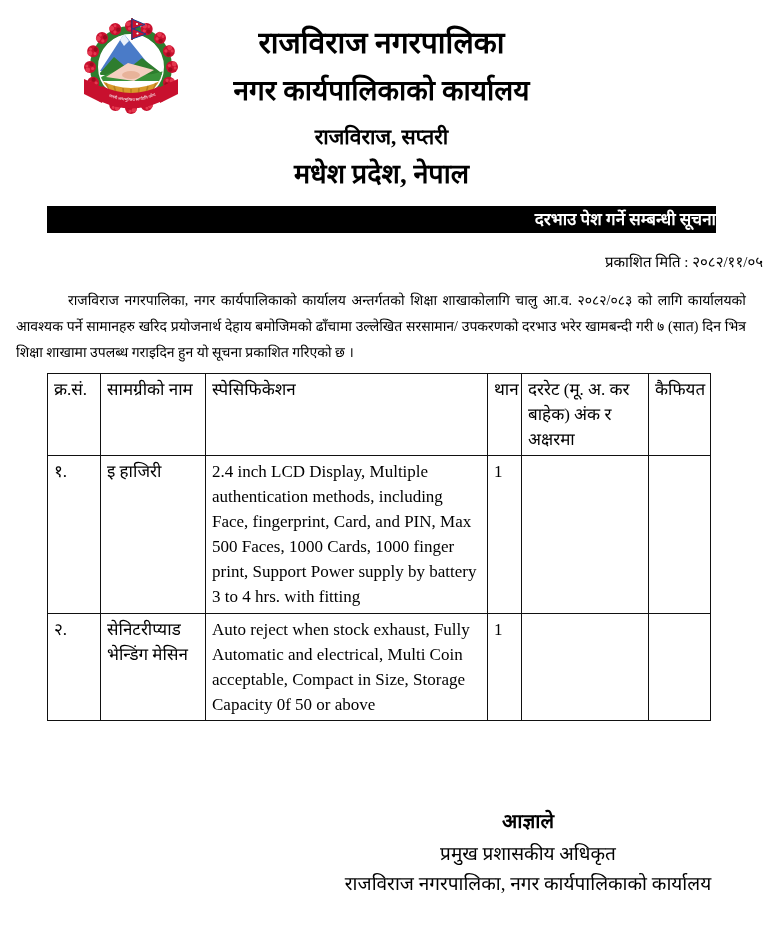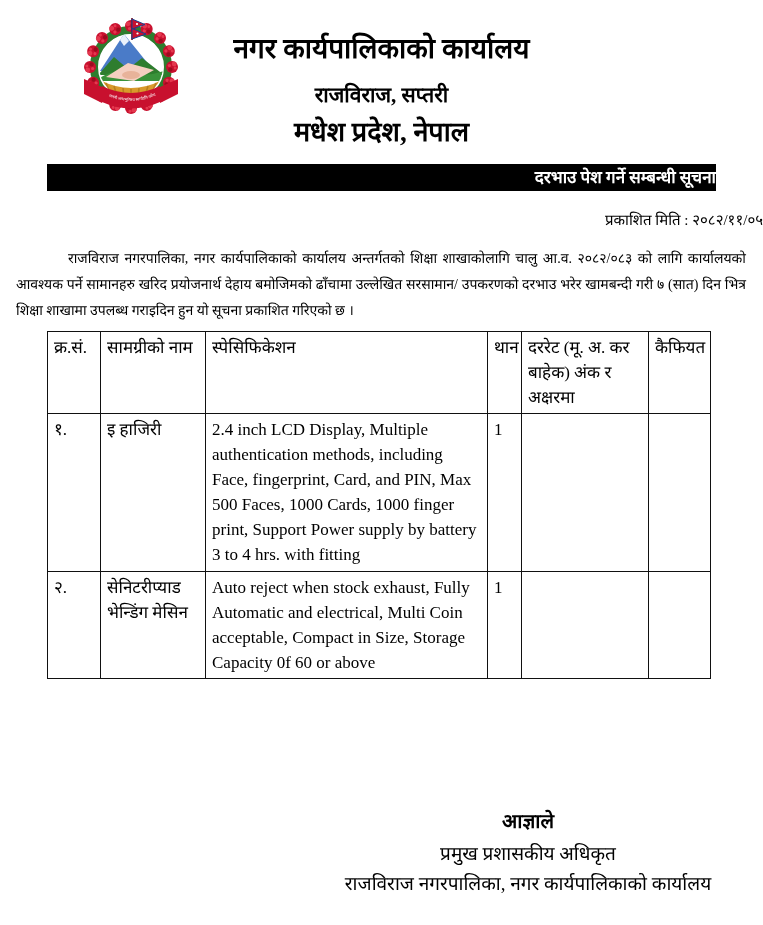--- a/index.html
+++ b/index.html
@@ -121,20 +121,21 @@
 
       <g>
         <polygon points="8,62 26,70 26,86 8,77" fill="#c8102e"></polygon>
         <polygon points="102,62 84,70 84,86 102,77" fill="#c8102e"></polygon>
         <path d="M26,69 Q55,83 84,69 L84,85 Q55,98 26,85 Z" fill="#c8102e"></path>
         <path id="ribbonpath" d="M29,78 Q55,90 81,78" fill="none"></path>
         <text font-size="4" fill="#ffffff"><textPath href="#ribbonpath" startOffset="4">जननी जन्मभूमिश्च स्वर्गादपि गरीयसी</textPath></text>
       </g>
     </svg>
 
+    <div class="h-line1">राजविराज नगरपालिका</div>
     <div class="h-line2">नगर कार्यपालिकाको कार्यालय</div>
     <div class="h-line3">राजविराज, सप्तरी</div>
     <div class="h-line4">मधेश प्रदेश, नेपाल</div>
   </div>
 
   <div class="banner">दरभाउ पेश गर्ने सम्बन्धी सूचना</div>
 
   <div class="pub-date">प्रकाशित मिति : २०८२/११/०५</div>
 
   <p class="body-par">राजविराज नगरपालिका, नगर कार्यपालिकाको कार्यालय अन्तर्गतको शिक्षा शाखाकोलागि चालु आ.व. २०८२/०८३ को लागि कार्यालयको आवश्यक पर्ने सामानहरु खरिद प्रयोजनार्थ देहाय बमोजिमको ढाँचामा उल्लेखित सरसामान/ उपकरणको दरभाउ भरेर खामबन्दी गरी ७ (सात) दिन भित्र शिक्षा शाखामा उपलब्ध गराइदिन हुन यो सूचना प्रकाशित गरिएको छ ।</p>
@@ -161,21 +162,21 @@
         <td>१.</td>
         <td>इ हाजिरी</td>
         <td class="spec-cell">2.4 inch LCD Display, Multiple authentication methods, including Face, fingerprint, Card, and PIN, Max 500 Faces, 1000 Cards, 1000 finger print, Support Power supply by battery 3 to 4 hrs.  with fitting</td>
         <td class="qty-cell">1</td>
         <td></td>
         <td></td>
       </tr>
       <tr class="row-2">
         <td>२.</td>
         <td>सेनिटरीप्याड भेन्डिंग मेसिन</td>
-        <td class="spec-cell">Auto reject when stock exhaust, Fully Automatic and electrical, Multi Coin acceptable, Compact in Size, Storage Capacity 0f 60 or above</td>
+        <td class="spec-cell">Auto reject when stock exhaust, Fully Automatic and electrical, Multi Coin acceptable, Compact in Size, Storage Capacity 0f 50 or above</td>
         <td class="qty-cell">1</td>
         <td></td>
         <td></td>
       </tr>
     </tbody>
   </table>
 
   <div class="sig-block">
     <div class="sig-byorder">आज्ञाले</div>
     <div class="sig-designation">प्रमुख प्रशासकीय अधिकृत</div>

